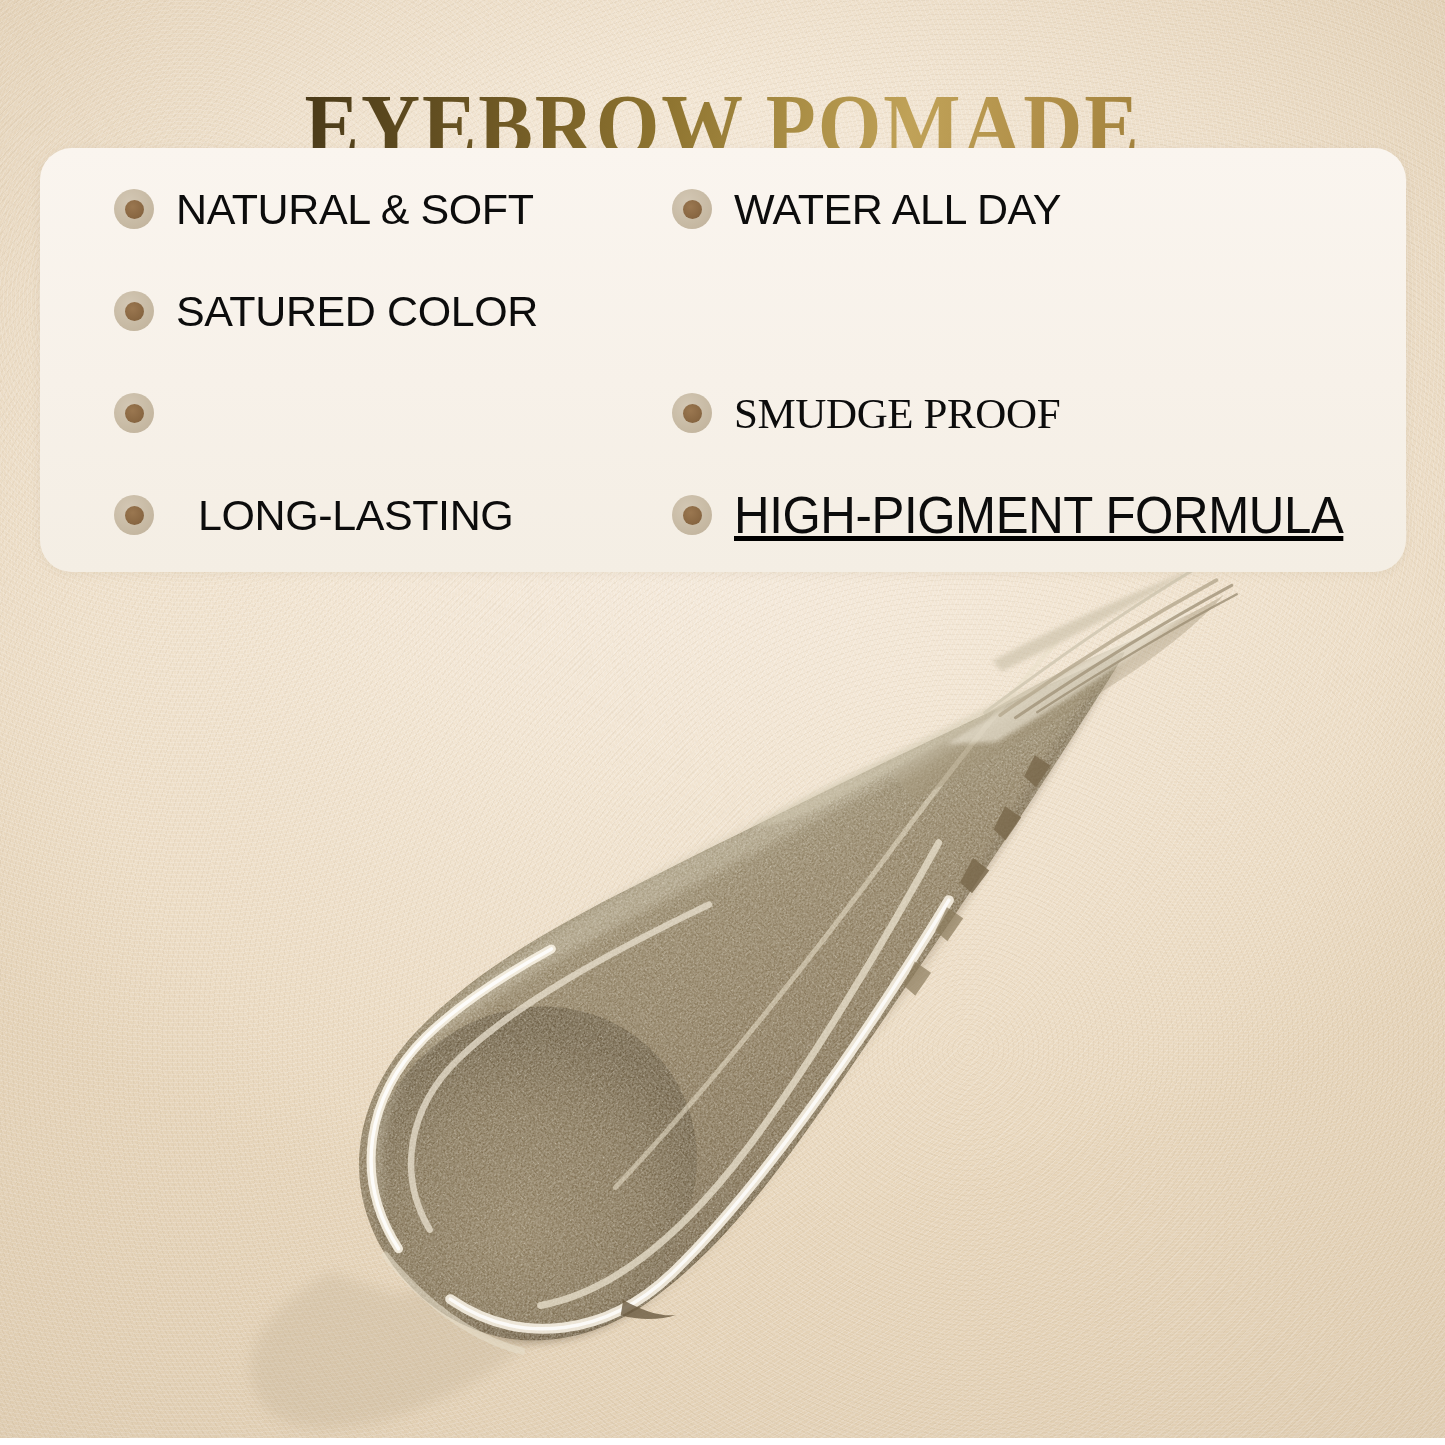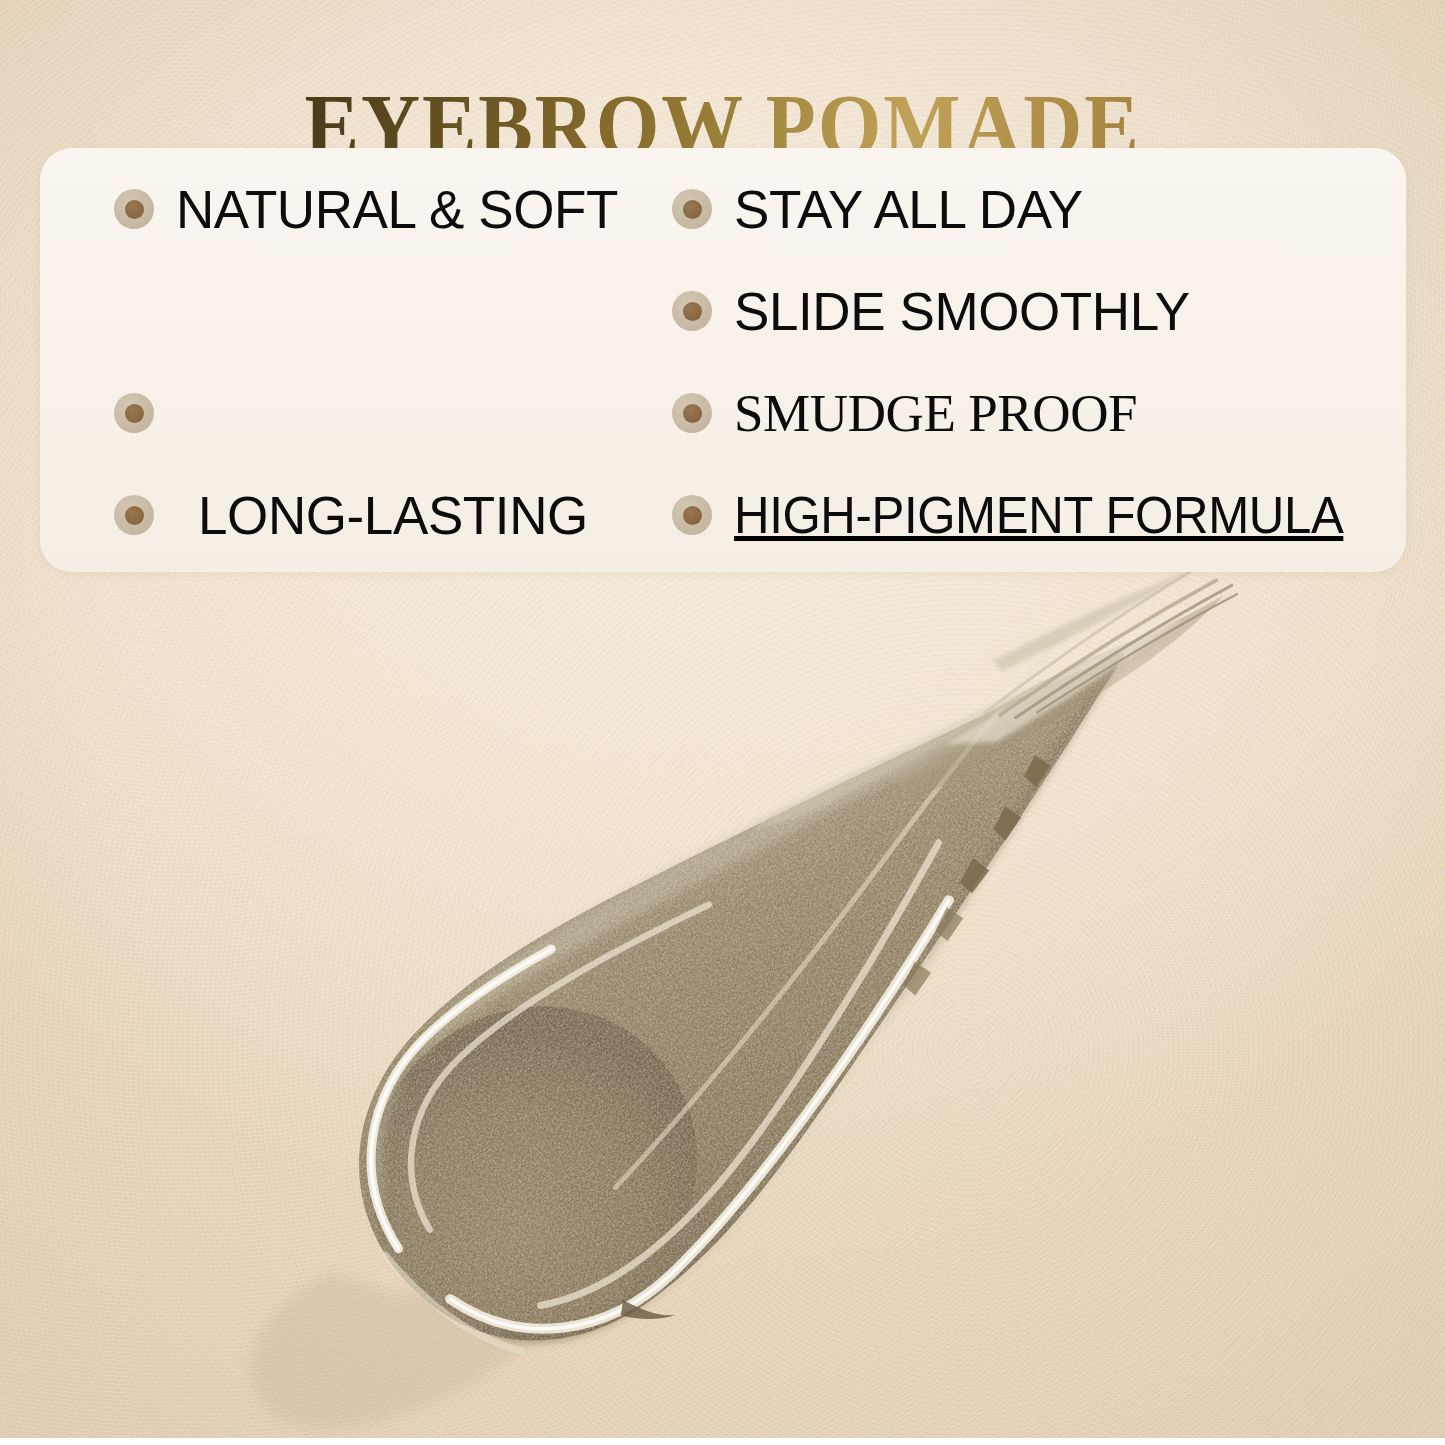--- a/index.html
+++ b/index.html
@@ -122,21 +122,21 @@
     top: 50%;
     width: 19px;
     height: 19px;
     margin: -9.5px 0 0 -9.5px;
     border-radius: 50%;
     background: radial-gradient(circle at 40% 35%, #9a7750 0%, #8a6843 60%, #7d5d3a 100%);
   }
 
   .feature-label {
     color: #0c0c0c;
-    font-size: 53px;
+    font-size: 43px;
     line-height: 1;
     font-weight: 400;
     letter-spacing: -0.4px;
     white-space: nowrap;
   }
   .feature-label.tight {
     font-size: 51px;
     transform: scaleX(.965);
     transform-origin: left center;
   }
@@ -167,28 +167,28 @@
   <div class="feature-card">
     <div class="feature-grid">
 
       <div class="feature-item col-left" style="grid-column:1; grid-row:1;">
         <span class="bullet"></span>
         <span class="feature-label">NATURAL &amp; SOFT</span>
       </div>
 
       <div class="feature-item col-right" style="grid-column:2; grid-row:1;">
         <span class="bullet"></span>
-        <span class="feature-label">STAY ALL DAY</span>
-      </div>
-
-
-      <div class="feature-item col-right" style="grid-column:2; grid-row:2;">
-        <span class="bullet"></span>
-        <span class="feature-label">SLIDE SMOOTHLY</span>
-      </div>
+        <span class="feature-label">WATER ALL DAY</span>
+      </div>
+
+      <div class="feature-item col-left" style="grid-column:1; grid-row:2;">
+        <span class="bullet"></span>
+        <span class="feature-label">SATURED COLOR</span>
+      </div>
+
 
       <div class="feature-item col-left" style="grid-column:1; grid-row:3;">
         <span class="bullet"></span>
       </div>
 
       <div class="feature-item col-right" style="grid-column:2; grid-row:3;font-family:Liberation Serif, serif;">
         <span class="bullet"></span>
         <span class="feature-label">SMUDGE PROOF</span>
       </div>
 

